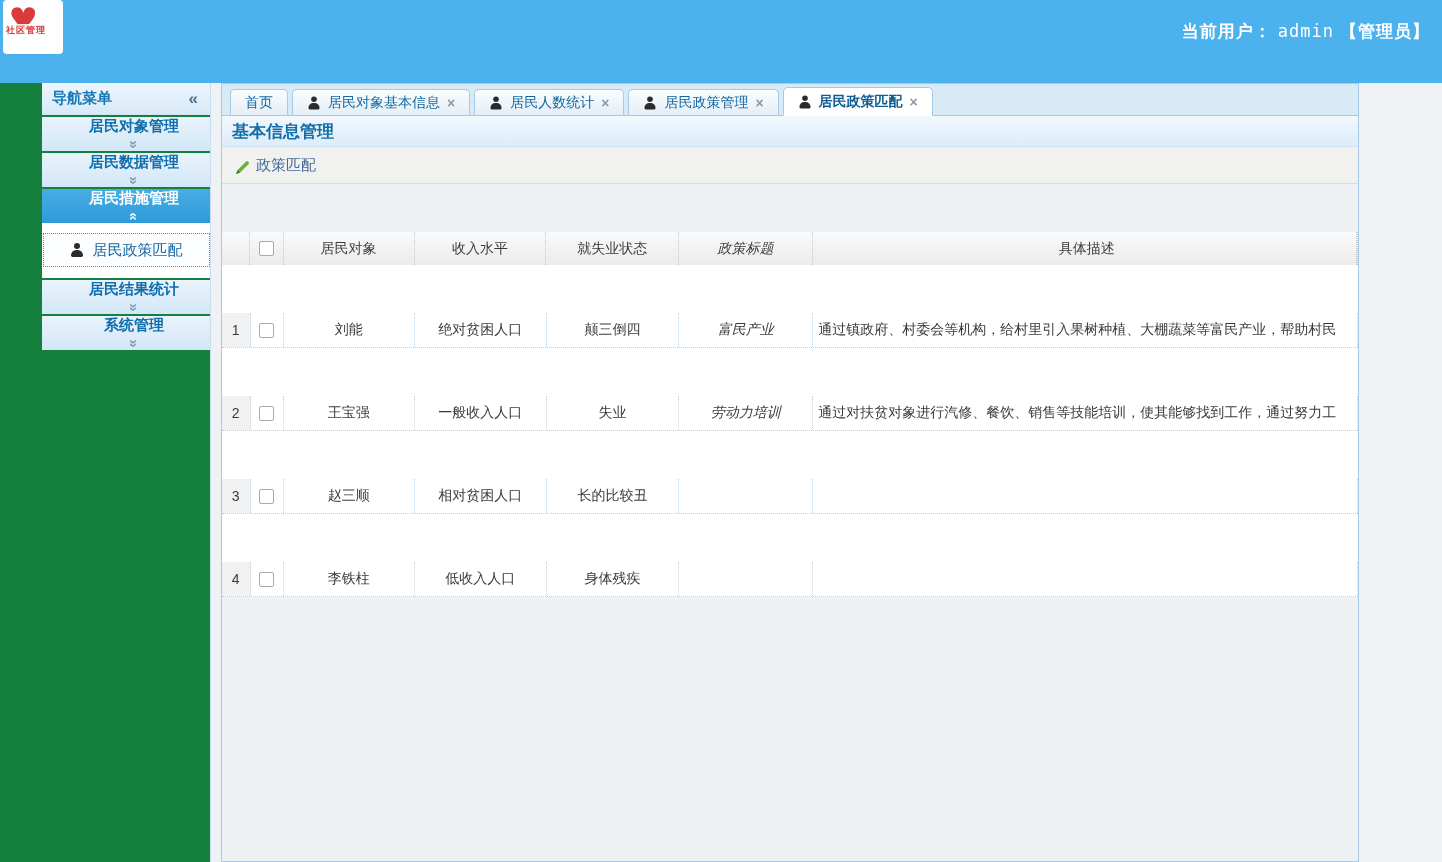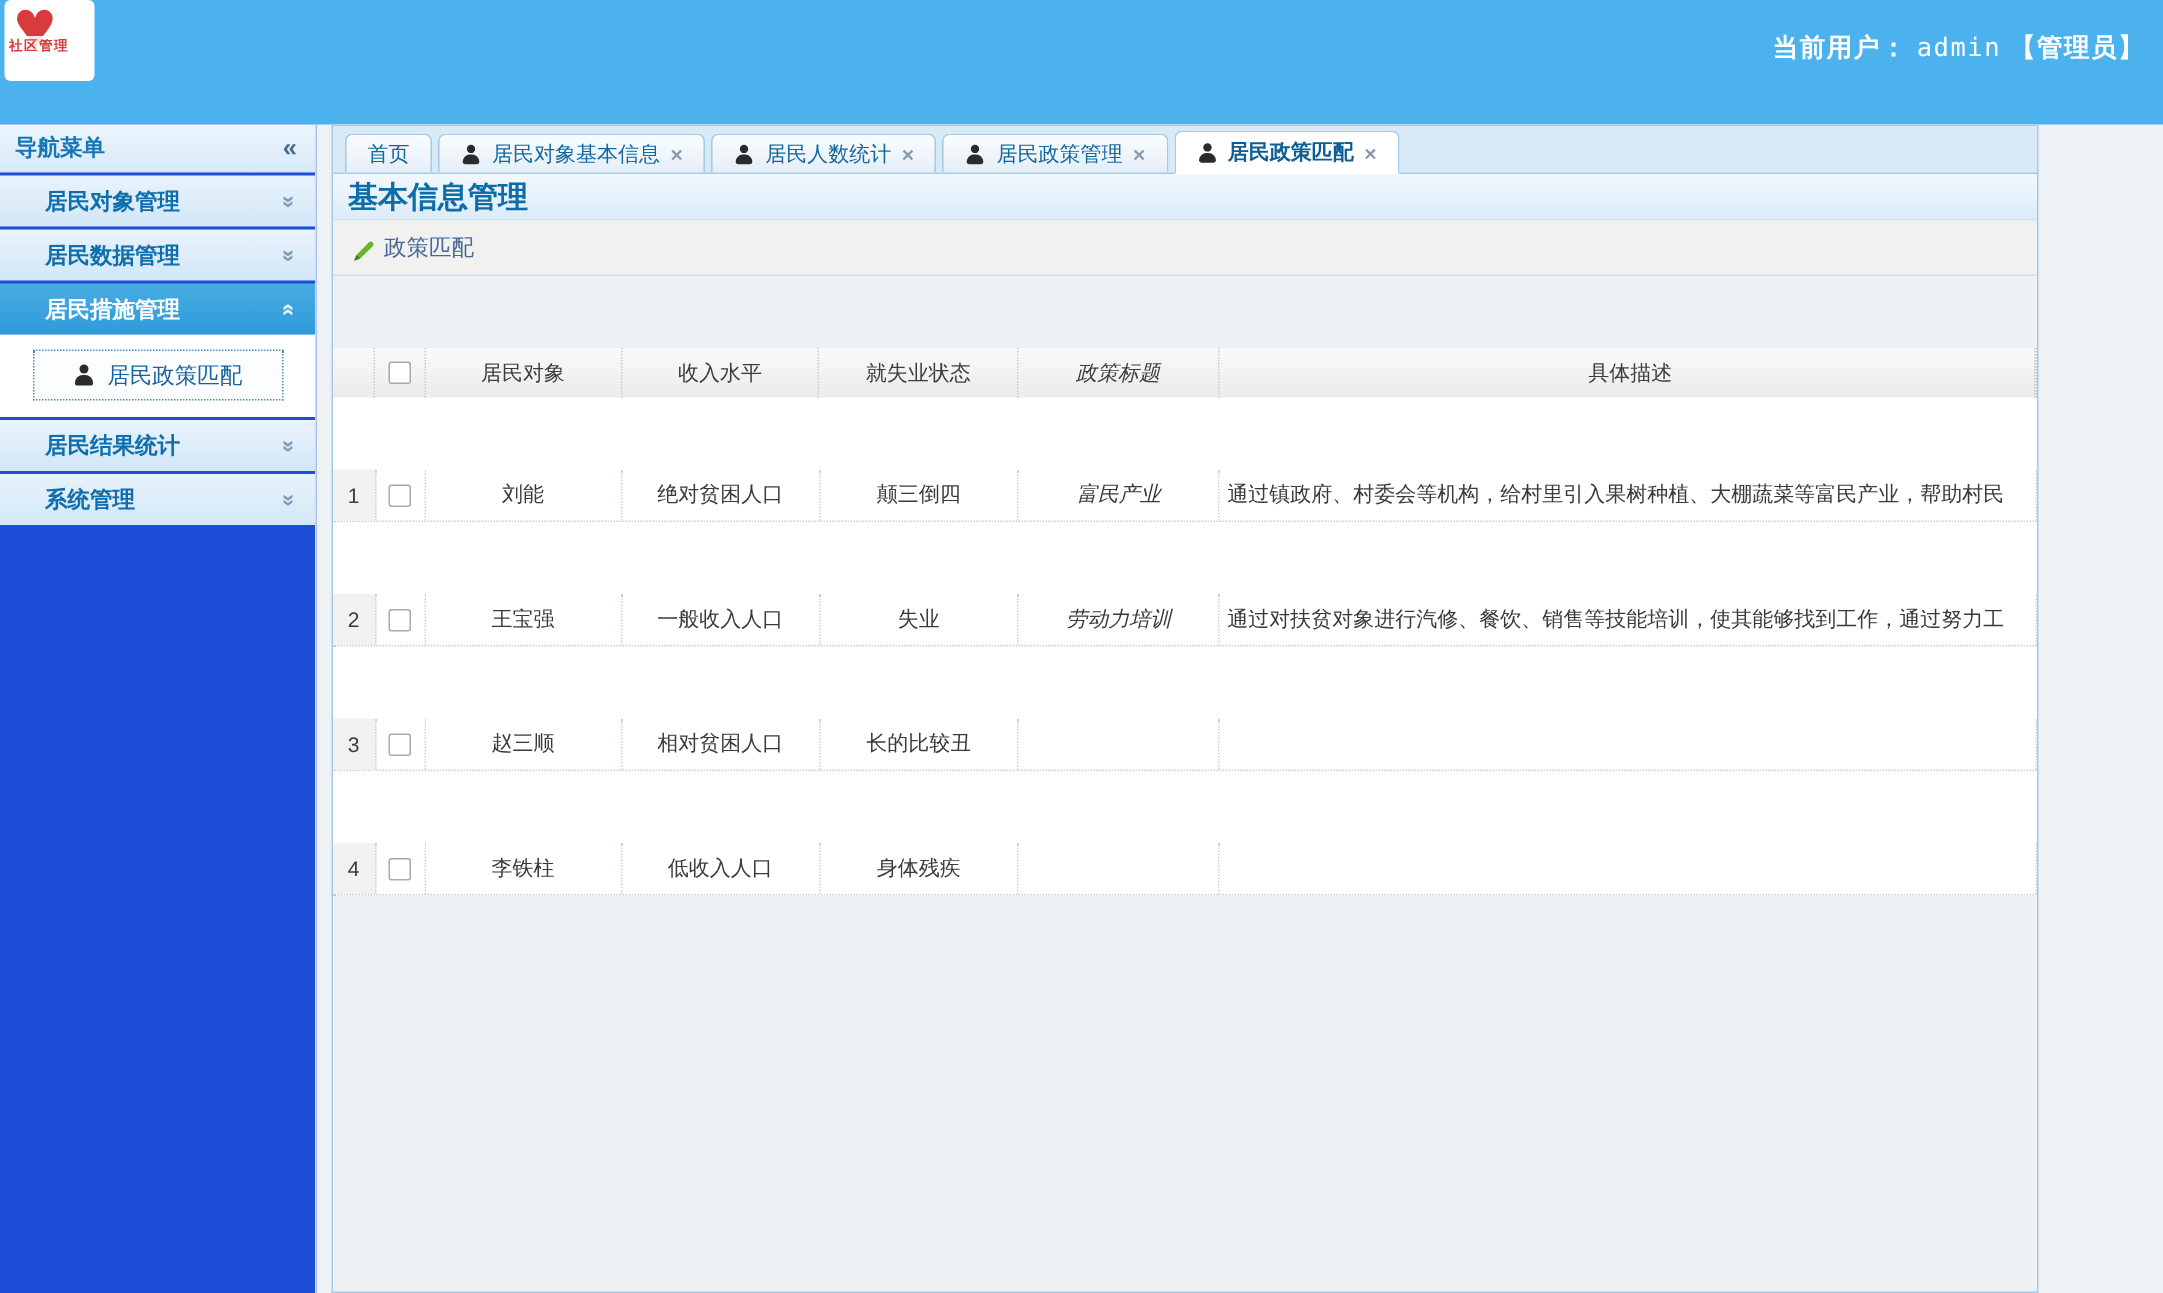--- a/index.html
+++ b/index.html
@@ -13,28 +13,28 @@
   .app-header { position:absolute; left:0; top:0; width:1442px; height:83px; background:#4bb2ee; }
   .logo-box { position:absolute; left:3px; top:0; width:60px; height:54px; background:#fff; border-radius:4px; overflow:hidden; }
   .heart-glyph { position:absolute; left:6px; top:-10px; font-size:48px; color:#d93a3c; font-weight:bold; }
   .logo-label { position:absolute; left:2px; top:24px; font-size:9px; font-weight:bold; color:#d93a3c; background:rgba(255,255,255,.85); padding:0 1px; letter-spacing:1px; }
   .app-title { position:absolute; left:72px; top:24px; font-size:23px; font-weight:bold; color:#fff; letter-spacing:2px; }
   .user-info { position:absolute; right:12px; top:20px; color:#fff; font-size:17px;
                font-family:"Liberation Serif","DejaVu Serif",serif; font-weight:bold; letter-spacing:1px; }
   .user-info .uname { font-family:"DejaVu Sans Mono","Liberation Mono",monospace; font-weight:normal; padding:0 6px; }
 
   
-  .sidebar { position:absolute; left:0; top:83px; width:211px; height:779px; background:#1d4ed8; border-right:1px solid #c9ddee; }
+  .sidebar { position:absolute; left:0; top:83px; width:211px; height:779px; background:#15803d; border-right:1px solid #c9ddee;padding-left:42px; }
   .sidebar-header { height:32px; background:linear-gradient(#ecf5fc,#d8eaf8); border-bottom:1px solid #cfe3f3;
                     display:flex; align-items:center; justify-content:space-between; padding:0 12px 0 10px; }
   .sidebar-title { color:#1677b8; font-weight:bold; font-size:15px; }
   .collapse-icon { color:#4a6f8e; font-size:17px; font-weight:bold; cursor:pointer; }
   .menu-item { height:34px; margin-top:2px; background:linear-gradient(#e9f3fb,#d2e7f7);
                display:flex; align-items:center; justify-content:space-between;
-               padding:0 14px 0 30px; cursor:pointer; }
+               padding:0 14px 0 30px; cursor:pointer;flex-direction:column; }
   .menu-item .mi-label { color:#0f6eae; font-weight:bold; font-size:15px; }
   .menu-item .chev { color:#7b9cba; font-size:15px; font-weight:bold; display:inline-block; transform:rotate(90deg); }
   .menu-item.active { background:linear-gradient(#49ace3,#2d9bd9); }
   .menu-item.active .mi-label { color:#fff; }
   .menu-item.active .chev { color:#e9f4fb; }
   .submenu { background:#fff; padding:10px 0 11px 0; }
   .submenu-item { margin:0 auto; width:167px; height:34px; border:1px dotted #4f8cc0; background:#fbfdff;
                   display:flex; align-items:center; justify-content:center; gap:9px; cursor:pointer; }
   .submenu-item .smi-label { color:#15649f; font-size:15px; }
   .person-icon { position:relative; width:14px; height:14px; display:inline-block; }
@@ -49,21 +49,21 @@
              display:flex; align-items:flex-end; padding-left:8px; gap:4px; }
   .tab { height:26px; border:1px solid #a8c9e6; border-bottom:none; border-radius:5px 5px 0 0;
          background:linear-gradient(#fbfdfe,#e4eef7); padding:0 14px; display:flex; align-items:center; gap:7px;
          color:#1168a0; font-size:14px; cursor:pointer; }
   .tab .person-icon { transform:scale(.93); }
   .tab .close { color:#8a9aa8; font-size:14px; font-weight:bold; cursor:pointer; line-height:1; }
   .tab.active { background:#fff; height:29px; margin-bottom:-1px; border-bottom:1px solid #fff; font-weight:bold; color:#0c5e94; }
 
   .content-header { height:31px; background:linear-gradient(#f2f8fd,#dcecf9); border-bottom:1px solid #cfe3f2;
                     display:flex; align-items:center; padding-left:10px; }
-  .content-header .panel-title { color:#0c6da8; font-weight:bold; font-size:20px; }
+  .content-header .panel-title { color:#0c6da8; font-weight:bold; font-size:17px; }
 
   .toolbar { height:37px; background:#f1f1ef; border-bottom:1px solid #dddddd;
              display:flex; align-items:center; padding-left:9px; }
   .tool-button { display:flex; align-items:flex-end; gap:6px; cursor:pointer; padding:4px 8px 4px 4px; }
   .tool-button .tb-label { color:#44679b; font-size:15px; }
 
   
   .grid { background:#fff; }
   .grid-row, .grid-head { display:flex;margin-top:48px; }
   .grid-head { height:33px; background:linear-gradient(#fafafa,#ebebeb); }

